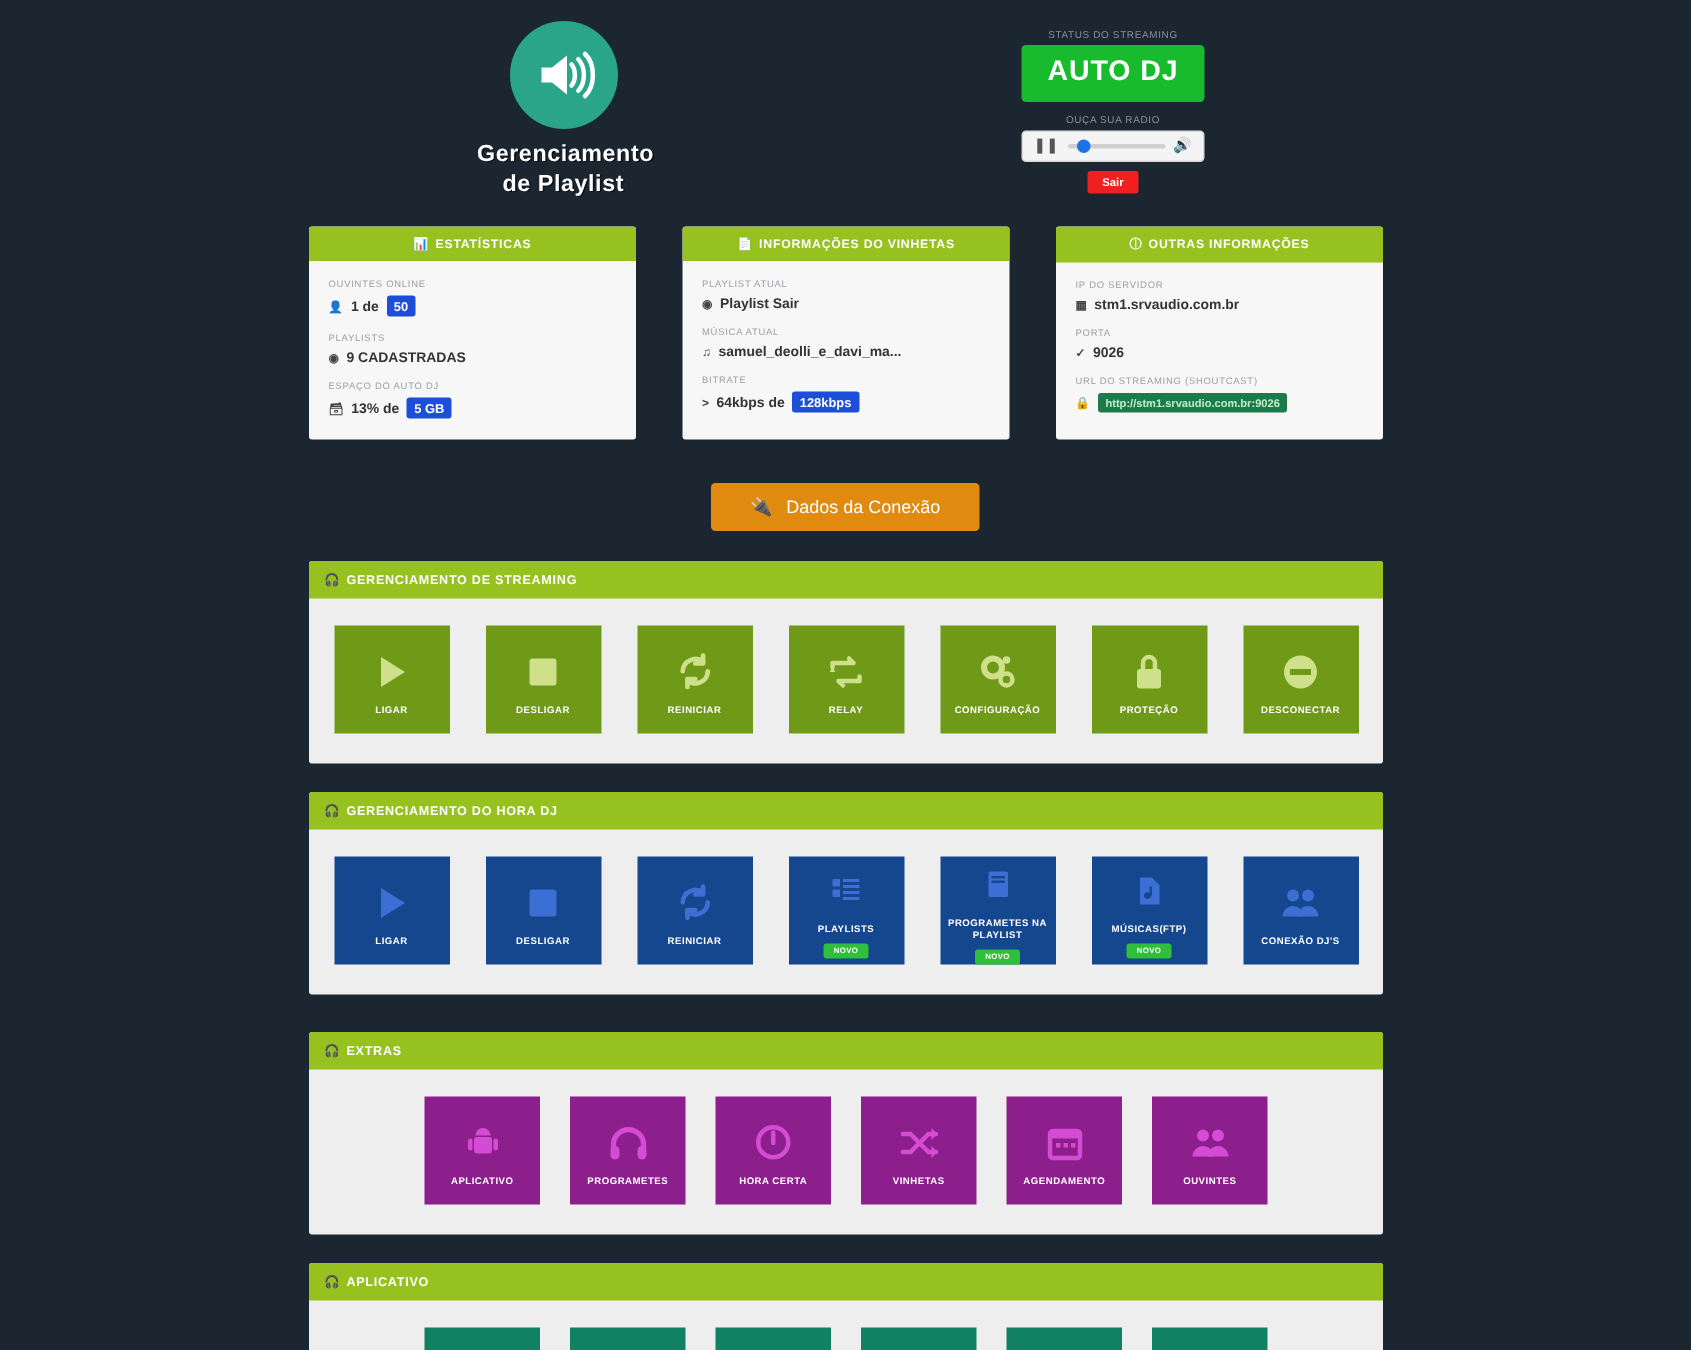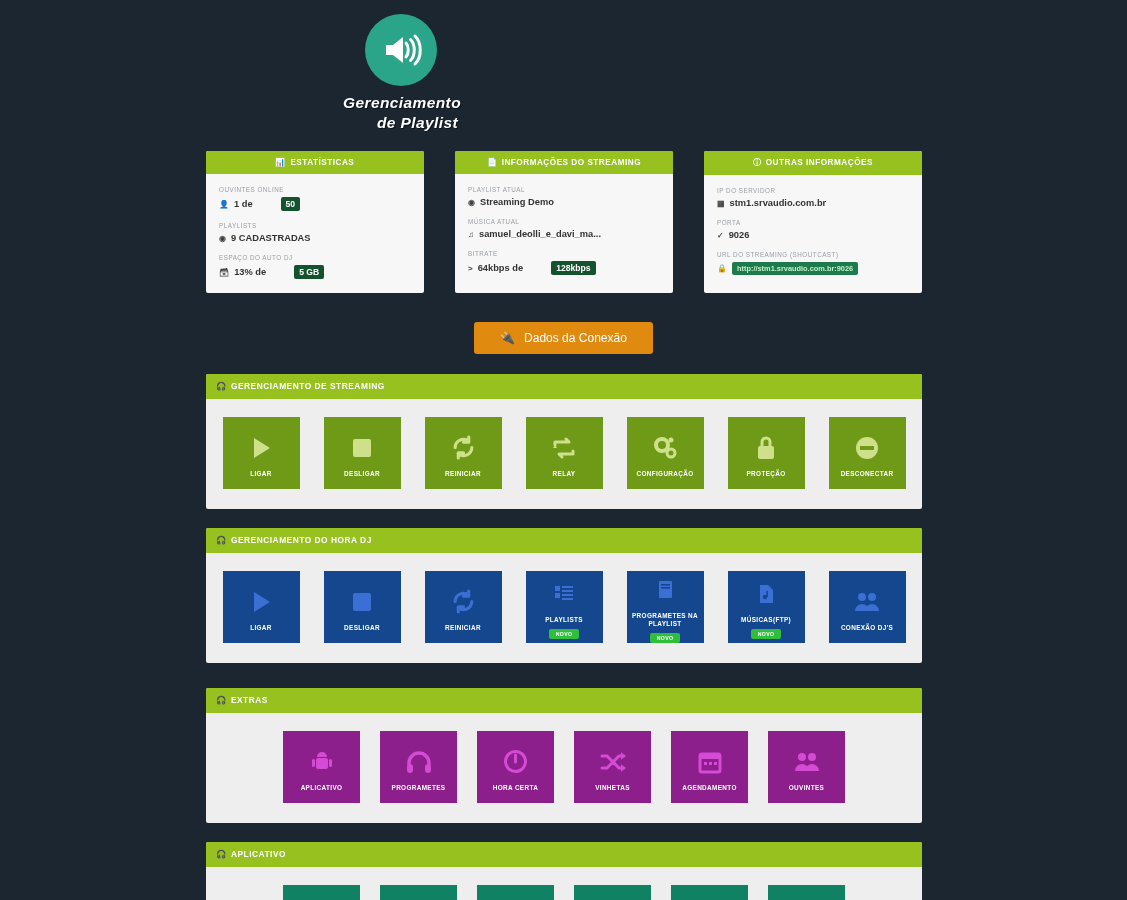--- a/index.html
+++ b/index.html
@@ -6,21 +6,21 @@
   html, body {
     width: 1127px; height: 900px;
     background: #1b2631;
     font-family: "Liberation Sans", sans-serif;
     overflow: hidden;
   }
   .page { width: 1127px; height: 900px; position: relative; }
 
   
   .header { position: relative; height: 145px; }
-  .brand { position: absolute; left: 343px; top: 14px; width: 115px; text-align: right; font-style: italic; }
+  .brand { position: absolute; left: 318px; top: 14px; width: 115px; text-align: center; }
   .brand-circle {
     width: 72px; height: 72px; border-radius: 50%;
     background: #2aa58a; margin: 0 auto;
     display: flex; align-items: center; justify-content: center;
   }
   .brand-circle svg { display: block; }
   .brand-title {
     margin-top: 7px; color: #ffffff; font-size: 15.5px;
     font-weight: bold; line-height: 1.28; letter-spacing: .4px;
     text-shadow: 1px 1px 0 rgba(0,0,0,.55);
@@ -63,21 +63,21 @@
   .card-body { padding: 12px 13px 14px; }
   .row { margin-bottom: 11px; }
   .row:last-child { margin-bottom: 0; }
   .row-label { color: #9aa0a6; font-size: 6.3px; letter-spacing: .5px; text-transform: uppercase; margin-bottom: 4px; }
   .row-value {
     color: #333; font-size: 9.3px; font-weight: bold;
     display: flex; align-items: center; gap: 5px; white-space: nowrap;
   }
   .row-value .ic { color: #444; font-size: 8px; display: inline-flex; }
   .pill { background: #1d7a4d; color: #fff; padding: 2px 5px; border-radius: 2px; font-size: 8.6px; font-weight: bold; }
-  .pill.teal { background: #14532d; margin-left: 23px; }
+  .pill.teal { background: #1d4ed8; }
   .pill.link { background: #1d7a4d; color: #bff0c8; font-size: 7.4px; }
 
   
   .conn-wrap { position: absolute; left: 0; top: 322px; width: 1127px; text-align: center; }
   .conn-btn {
     background: #e08b10; color: #fff; border: none; border-radius: 3px;
     padding: 9px 26px; font-size: 12px; cursor: pointer;
     display: inline-flex; align-items: center; gap: 9px;
     font-family: "Liberation Sans", sans-serif;
   }
@@ -131,20 +131,34 @@
           <path d="M30.5 7.5c5 5 5 16 0 21" stroke="#fff" stroke-width="3" fill="none" stroke-linecap="round"></path>
           <path d="M35 4c7 6.5 7 21.5 0 28" stroke="#fff" stroke-width="3" fill="none" stroke-linecap="round"></path>
         </svg>
       </div>
       <div class="brand-title">
         <div>Gerenciamento</div>
         <div>de Playlist</div>
       </div>
     </div>
 
+    <div class="status-col">
+      <div class="mini-label">STATUS DO STREAMING</div>
+      <button class="status-btn">AUTO DJ</button>
+
+      <div class="mini-label radio-label">OUÇA SUA RADIO</div>
+      <div class="player">
+        <span class="pbtn">❚❚</span>
+        <span class="track">
+            <span class="knob"></span>
+          </span>
+        <span class="pbtn">🔊</span>
+      </div>
+      <button class="exit-btn">Sair</button>
+    </div>
   </div>
 
   <div class="cards">
 
     <div class="card">
       <div class="card-head">
         <span>📊</span>
         <span>ESTATÍSTICAS</span>
       </div>
       <div class="card-body">
@@ -170,28 +184,28 @@
             <span>13% de</span>
             <span class="pill teal">5 GB</span>
           </div>
         </div>
       </div>
     </div>
 
     <div class="card">
       <div class="card-head">
         <span>📄</span>
-        <span>INFORMAÇÕES DO STREAMING</span>
+        <span>INFORMAÇÕES DO VINHETAS</span>
       </div>
       <div class="card-body">
         <div class="row">
           <div class="row-label">PLAYLIST ATUAL</div>
           <div class="row-value">
             <span class="ic">◉</span>
-            <span>Streaming Demo</span>
+            <span>Playlist Sair</span>
           </div>
         </div>
         <div class="row">
           <div class="row-label">MÚSICA ATUAL</div>
           <div class="row-value">
             <span class="ic">♫</span>
             <span>samuel_deolli_e_davi_ma...</span>
           </div>
         </div>
         <div class="row">

